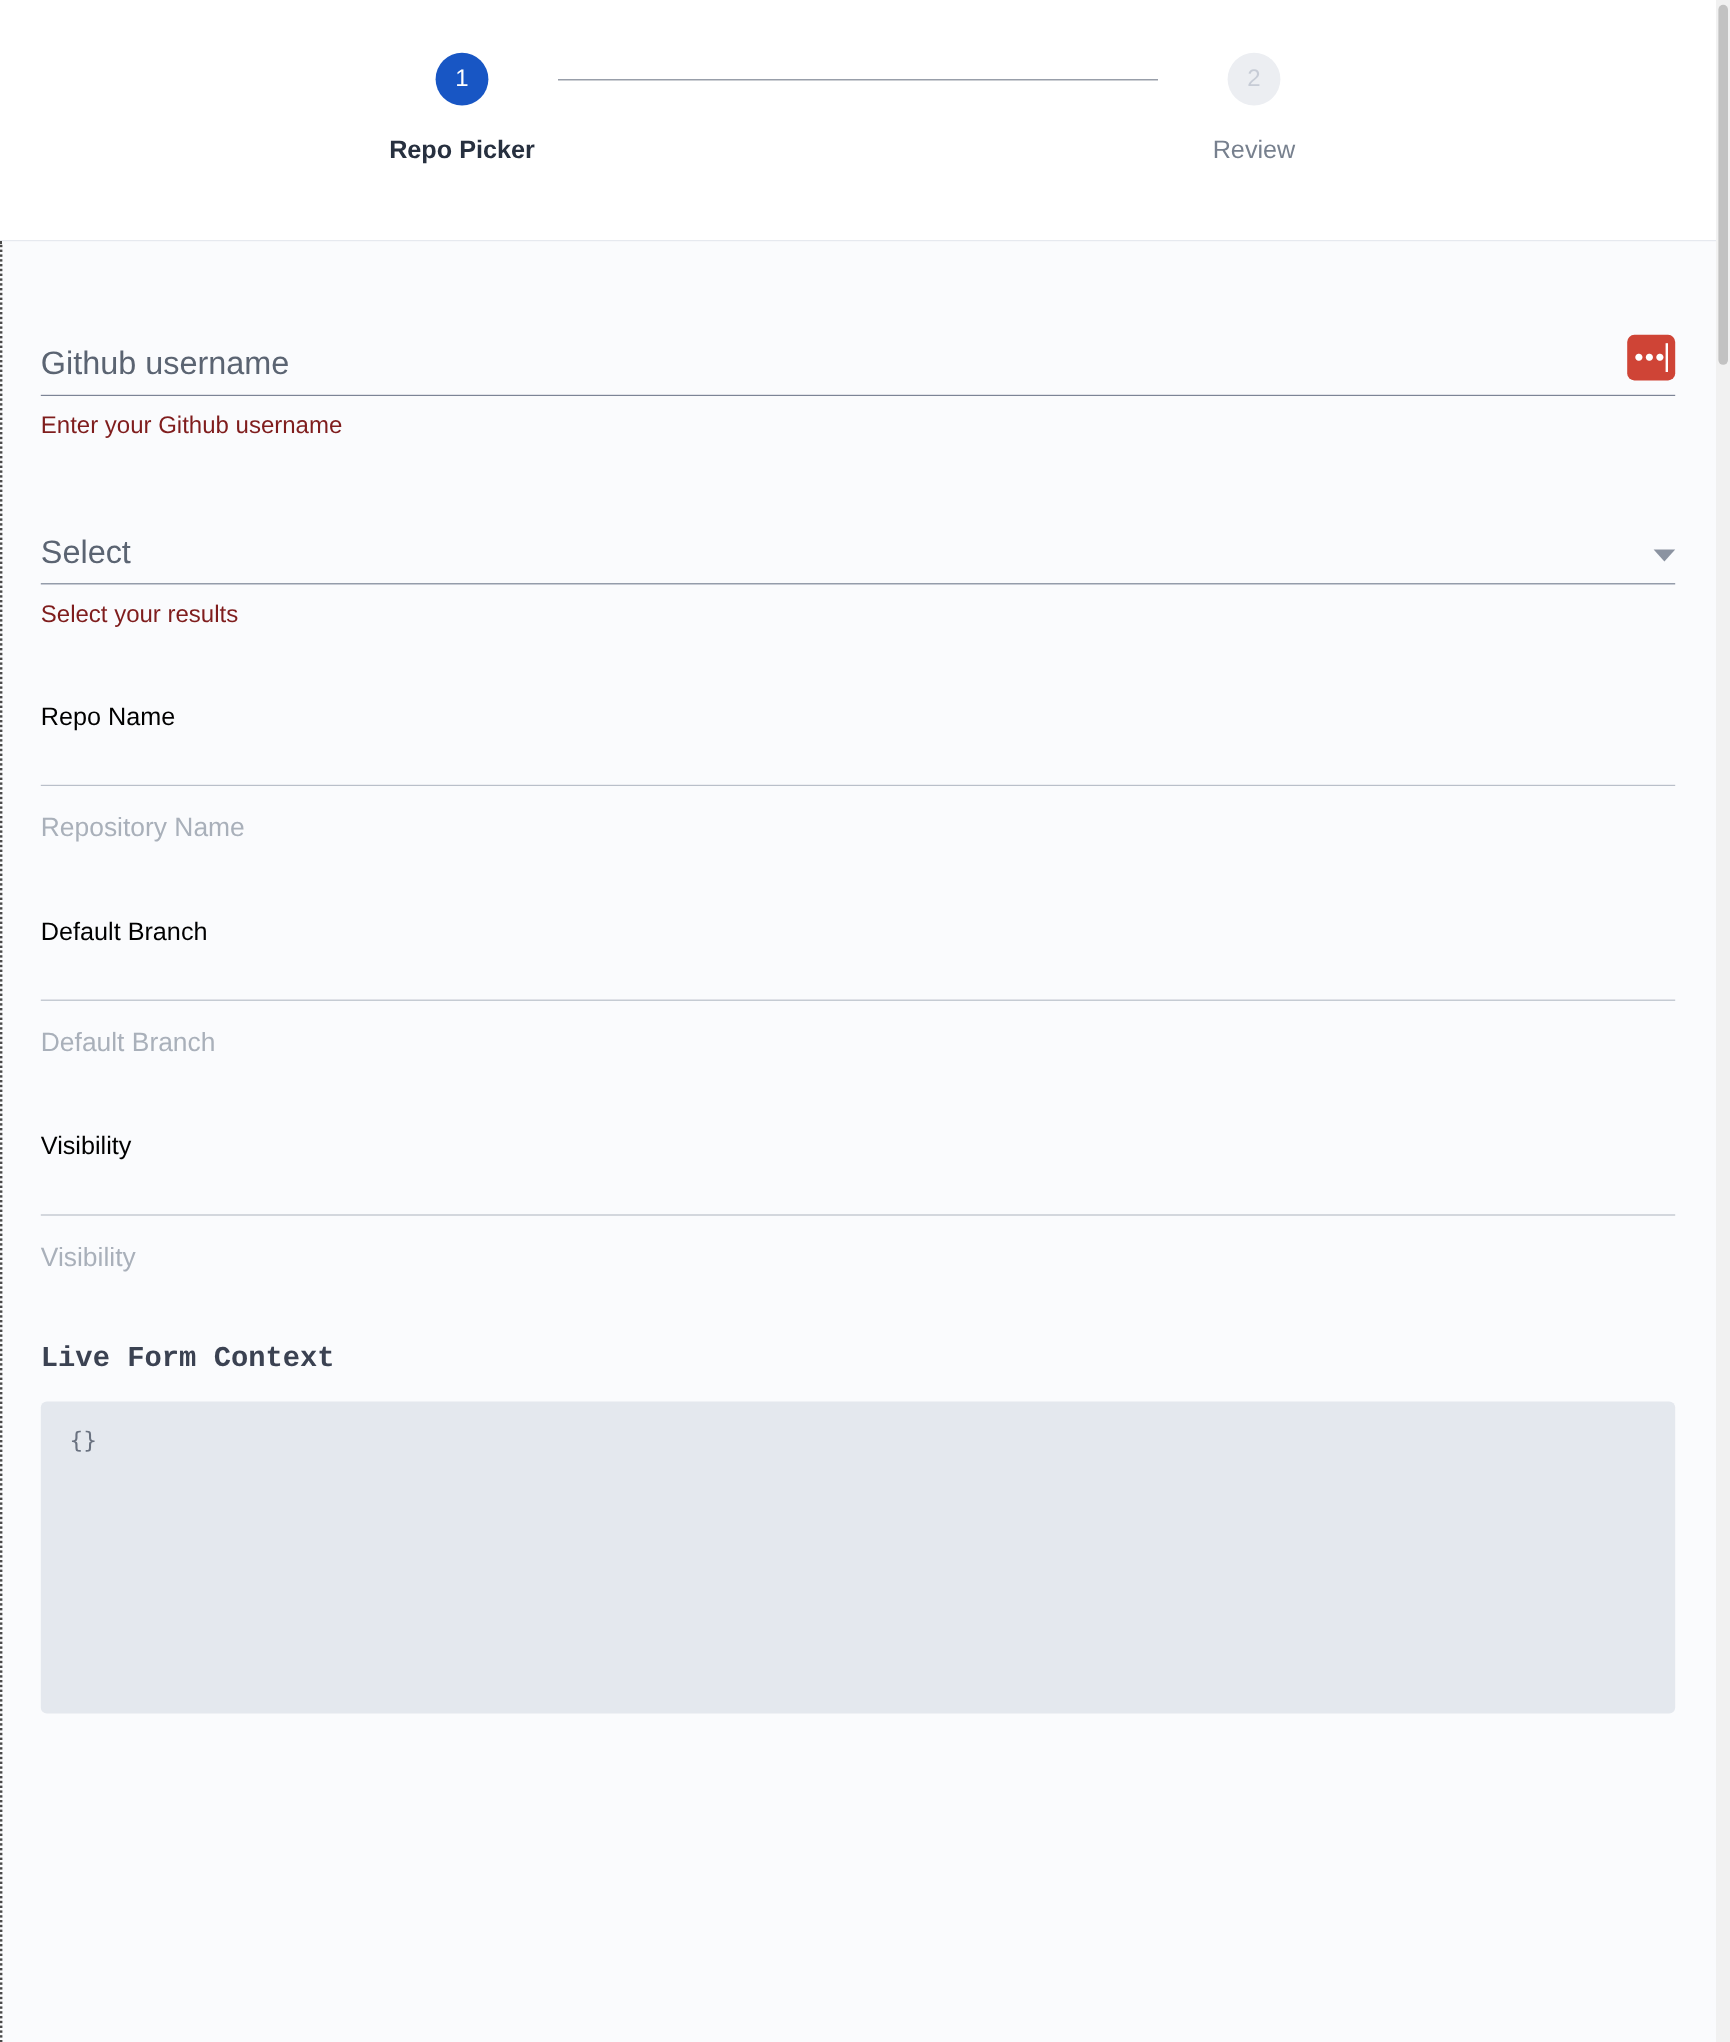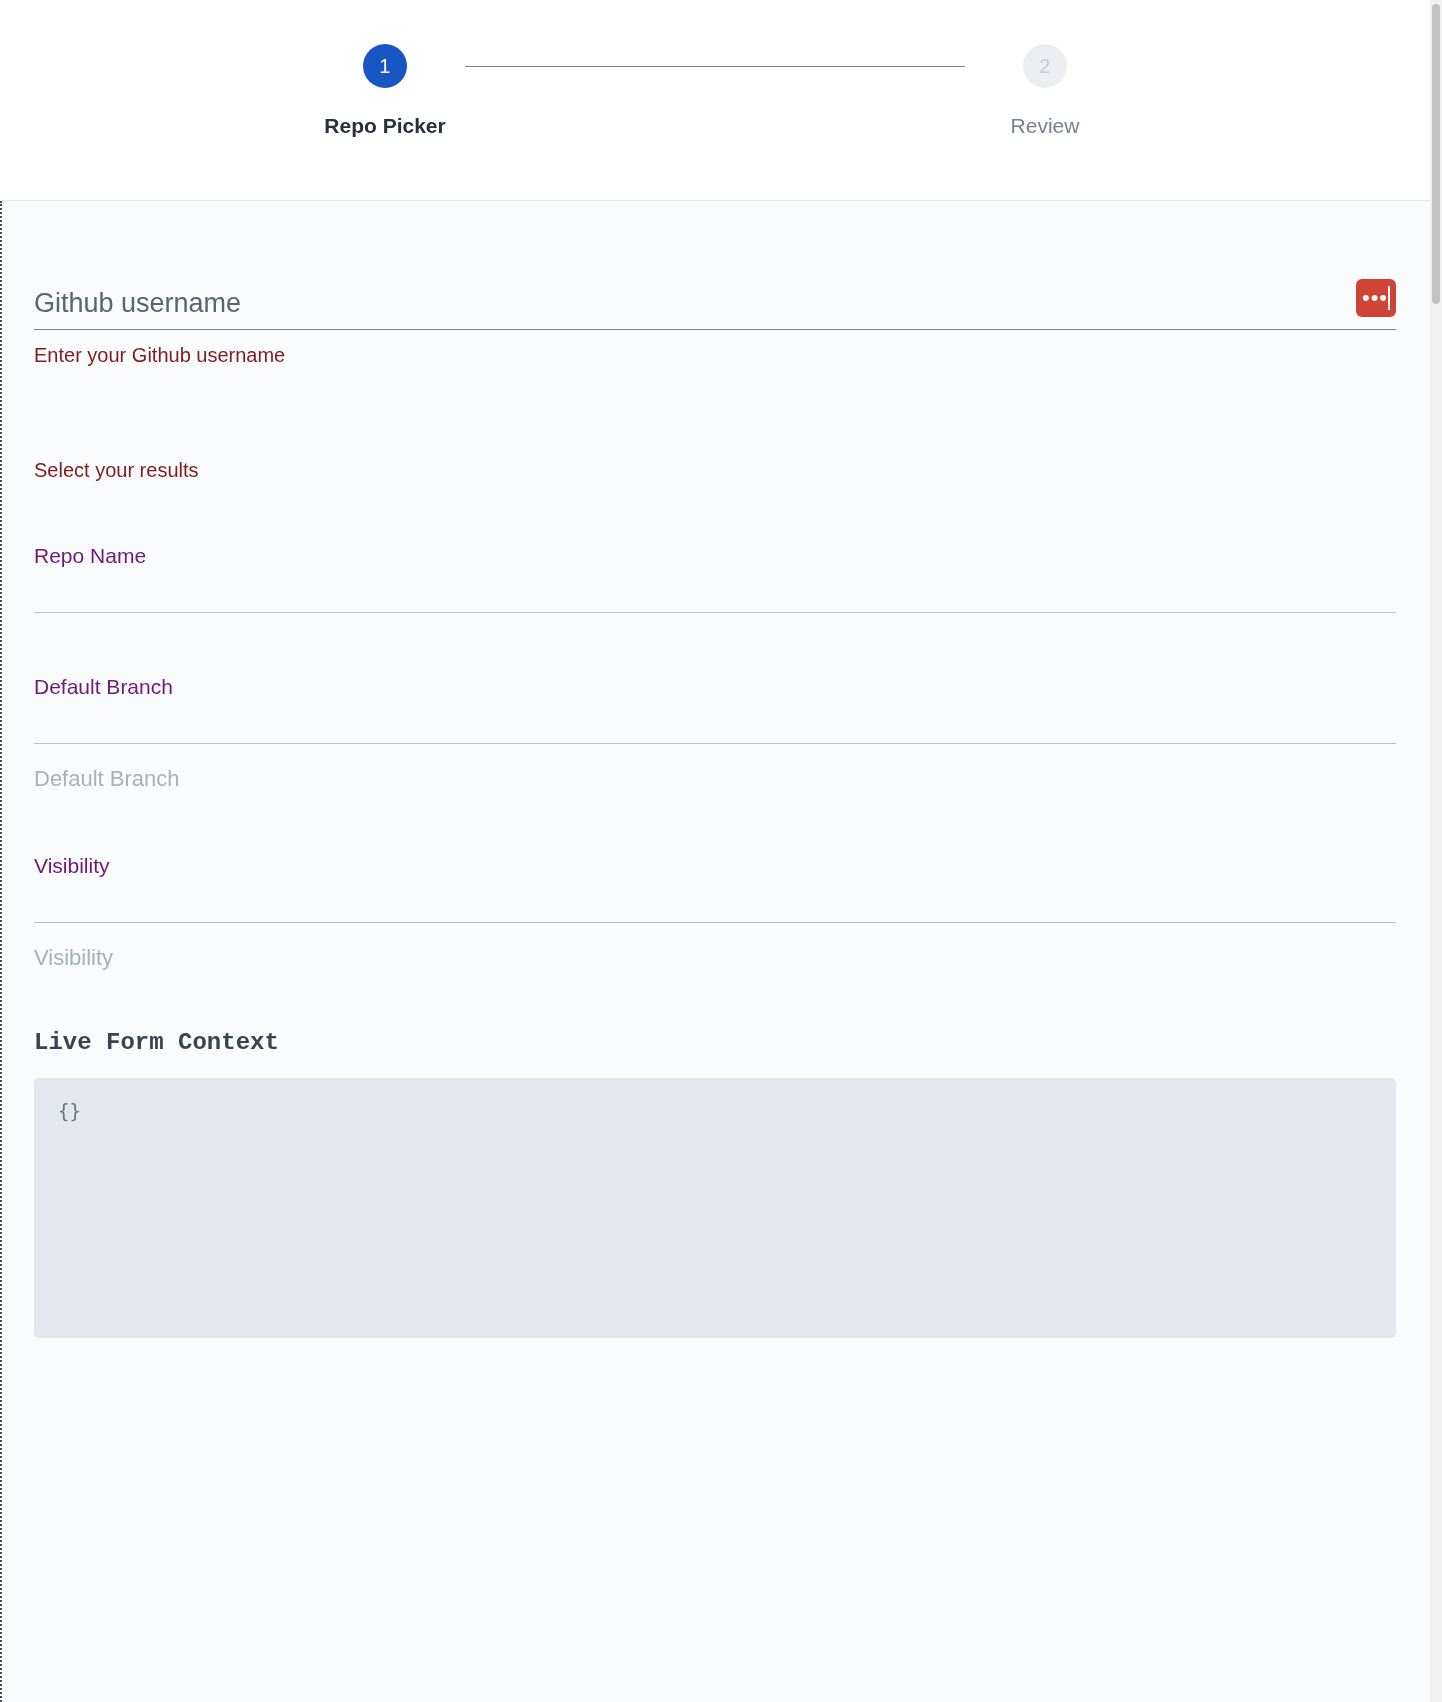--- a/index.html
+++ b/index.html
@@ -169,21 +169,21 @@
     border-top: 10px solid #8b93a1;
     margin-bottom: 8px;
   }
 
   
   .stack-field {
     padding-top: 62px;
   }
   .stack-label {
     font-size: 21px;
-    color: #701a75;
+    color: #000000;
     margin-bottom: 44px;
   }
   .stack-line {
     border-bottom: 1px solid #b9bfc9;
   }
   .stack-placeholder {
     margin-top: 22px;
     font-size: 22px;
     color: #a9b0ba;
   }
@@ -261,26 +261,31 @@
           <div class="float-label">Github username</div>
           <div class="pwd-badge">
             <span class="dots">•••</span>
             <span class="caret"></span>
           </div>
         </div>
         <div class="helper">Enter your Github username</div>
       </div>
 
       <div class="field float-field">
+        <div class="float-row">
+          <div class="float-label">Select</div>
+          <div class="chevron-down"></div>
+        </div>
         <div class="helper">Select your results</div>
       </div>
 
       <div class="field stack-field">
         <div class="stack-label">Repo Name</div>
         <div class="stack-line"></div>
+        <div class="stack-placeholder">Repository Name</div>
       </div>
 
       <div class="field stack-field">
         <div class="stack-label">Default Branch</div>
         <div class="stack-line"></div>
         <div class="stack-placeholder">Default Branch</div>
       </div>
 
       <div class="field stack-field">
         <div class="stack-label">Visibility</div>

